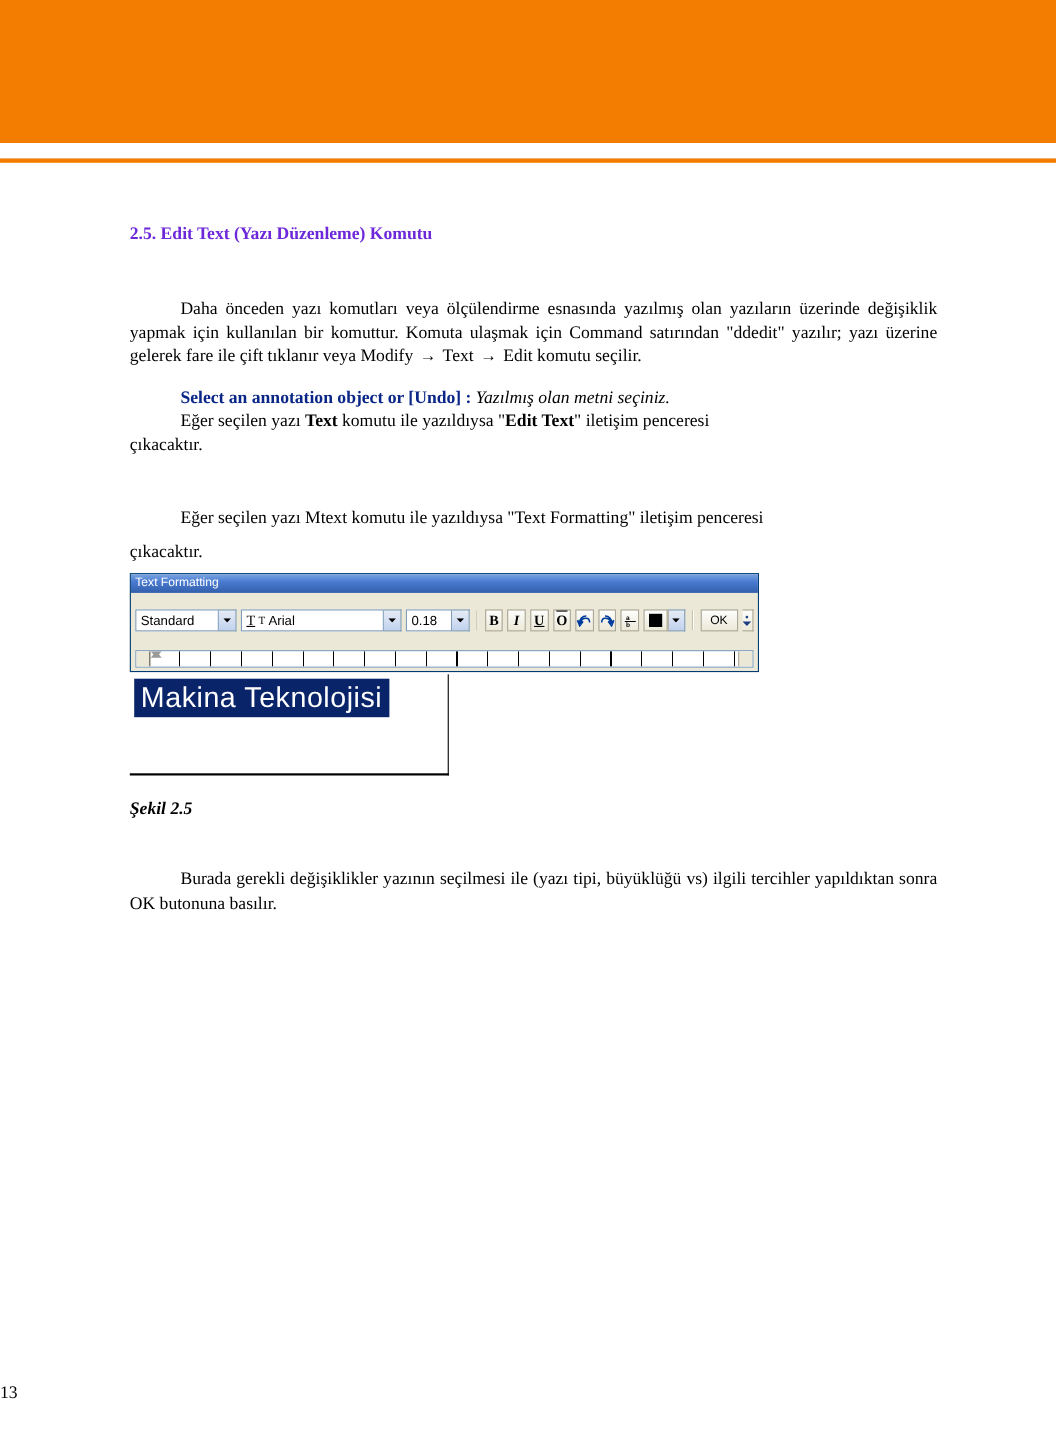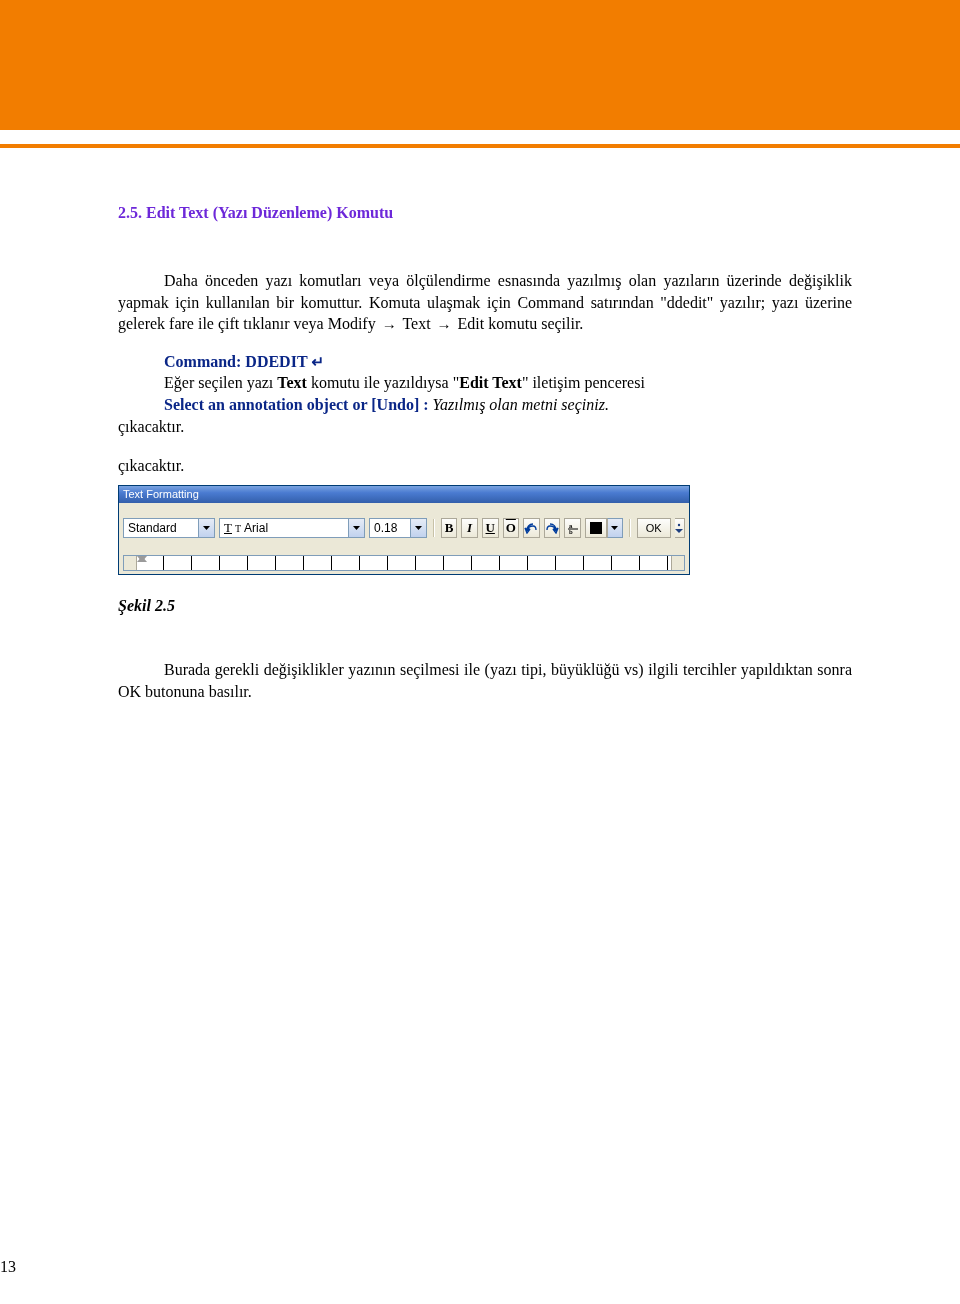--- a/index.html
+++ b/index.html
@@ -169,33 +169,32 @@
 <div class="content">
 
   <h2 class="section-title">2.5. Edit Text (Yazı Düzenleme) Komutu</h2>
 
   <p class="body-para">
     <span class="indent"></span><span>Daha önceden yazı komutları veya ölçülendirme esnasında yazılmış olan yazıların üzerinde değişiklik yapmak için kullanılan bir komuttur. Komuta ulaşmak için Command satırından "ddedit" yazılır; yazı üzerine gelerek fare ile çift tıklanır veya Modify </span><span class="arrow">→</span><span> Text </span><span class="arrow">→</span><span> Edit komutu seçilir.</span>
   </p>
 
   <div class="cmd-block">
     <p class="indent-line">
-      <span class="cmd-bold">Command: DDEDIT</span>
-      <span class="cmd-bold enter-sym">↵</span>
+      <span class="cmd-bold">Select an annotation object or [Undo] :</span>
+      <span class="italictxt">  Yazılmış olan metni seçiniz.</span>
     </p>
     <p class="indent-line result-line">
       <span>Eğer seçilen yazı </span><b>Text</b><span> komutu ile yazıldıysa "</span><b>Edit Text</b><span>" iletişim  penceresi </span>
     </p>
-    <p class="indent-line">
-      <span class="cmd-bold">Select an annotation object or [Undo] :</span>
-      <span class="italictxt">  Yazılmış olan metni seçiniz.</span>
-    </p>
     <p>çıkacaktır.</p>
   </div>
 
+  <p class="body-para">
+    <span class="indent"></span><span>Eğer seçilen yazı Mtext komutu ile yazıldıysa "Text Formatting" iletişim penceresi </span>
+  </p>
   <p>çıkacaktır.</p>
 
   <div class="figure-wrap">
     <div class="tf-window">
       <div class="tf-titlebar">Text Formatting</div>
       <div class="tf-row">
 
         <div class="combo">
           <div class="tf-input" style="width:76px;">Standard</div>
           <div class="dd-btn">
@@ -276,20 +275,23 @@
 
       <div class="ruler-row">
         <div class="ruler">
           <div class="ruler-ticks"></div>
           <div class="indent-marker im-top"></div>
           <div class="indent-marker im-bot"></div>
         </div>
       </div>
     </div>
 
+    <div class="editor-area">
+      <span class="editor-content">Makina Teknolojisi</span>
+    </div>
   </div>
 
   <p class="figure-caption">Şekil 2.5</p>
 
   <p class="body-para">
     <span class="indent"></span><span>Burada gerekli  değişiklikler yazının seçilmesi ile (yazı tipi, büyüklüğü vs) ilgili tercihler yapıldıktan sonra OK butonuna basılır.</span>
   </p>
 
 </div>
 

